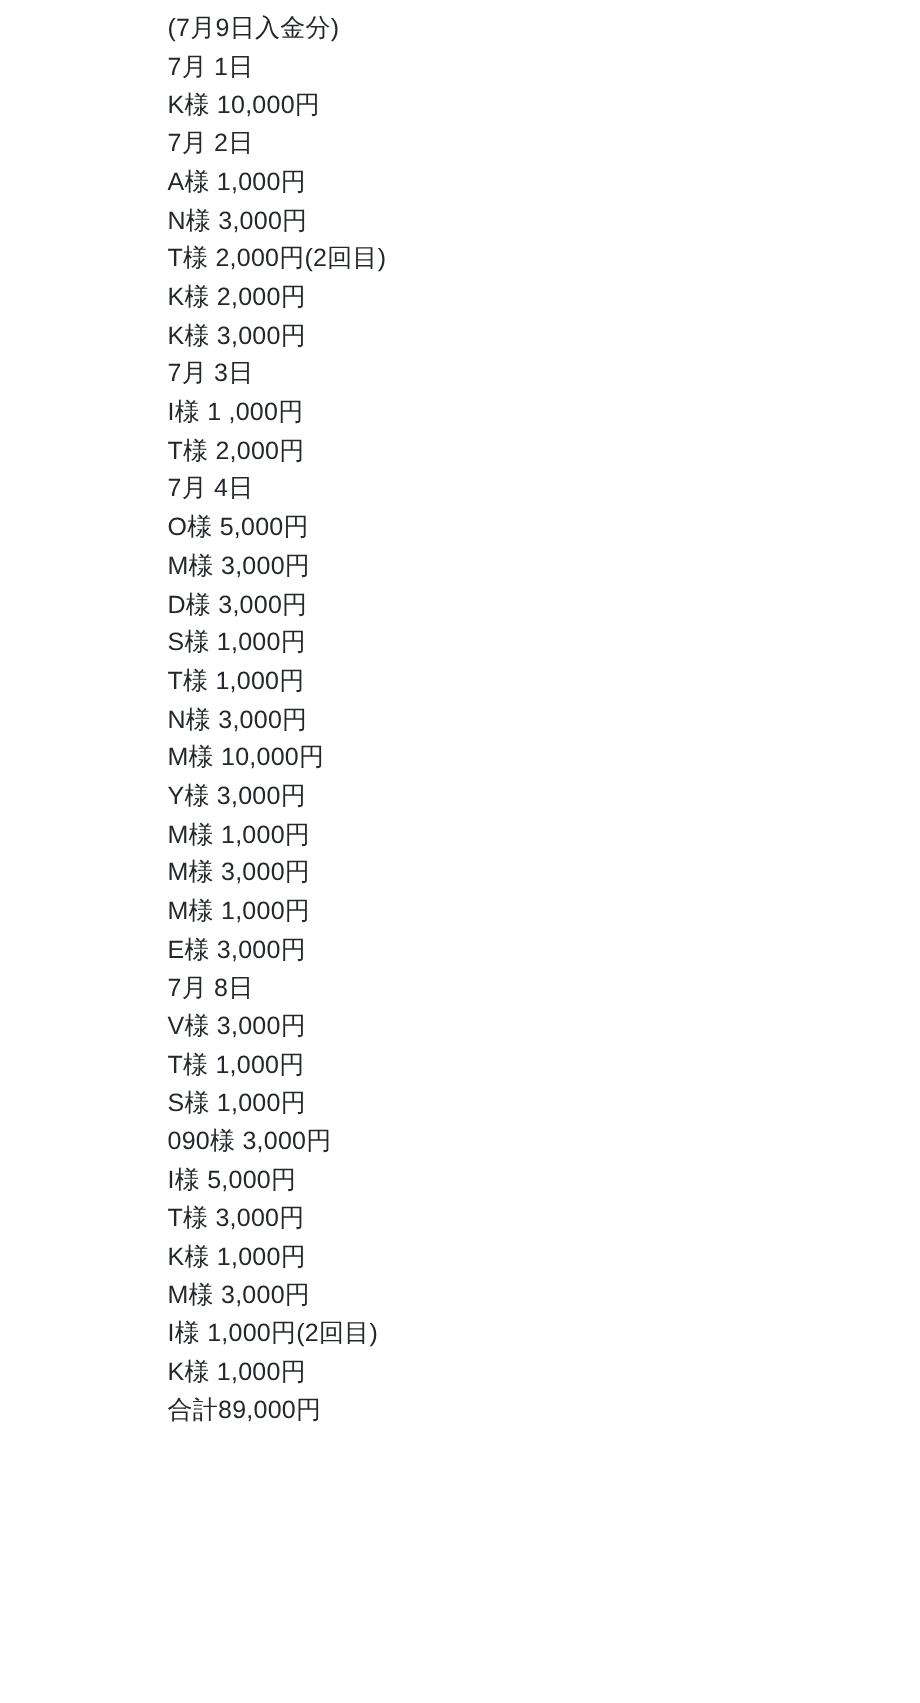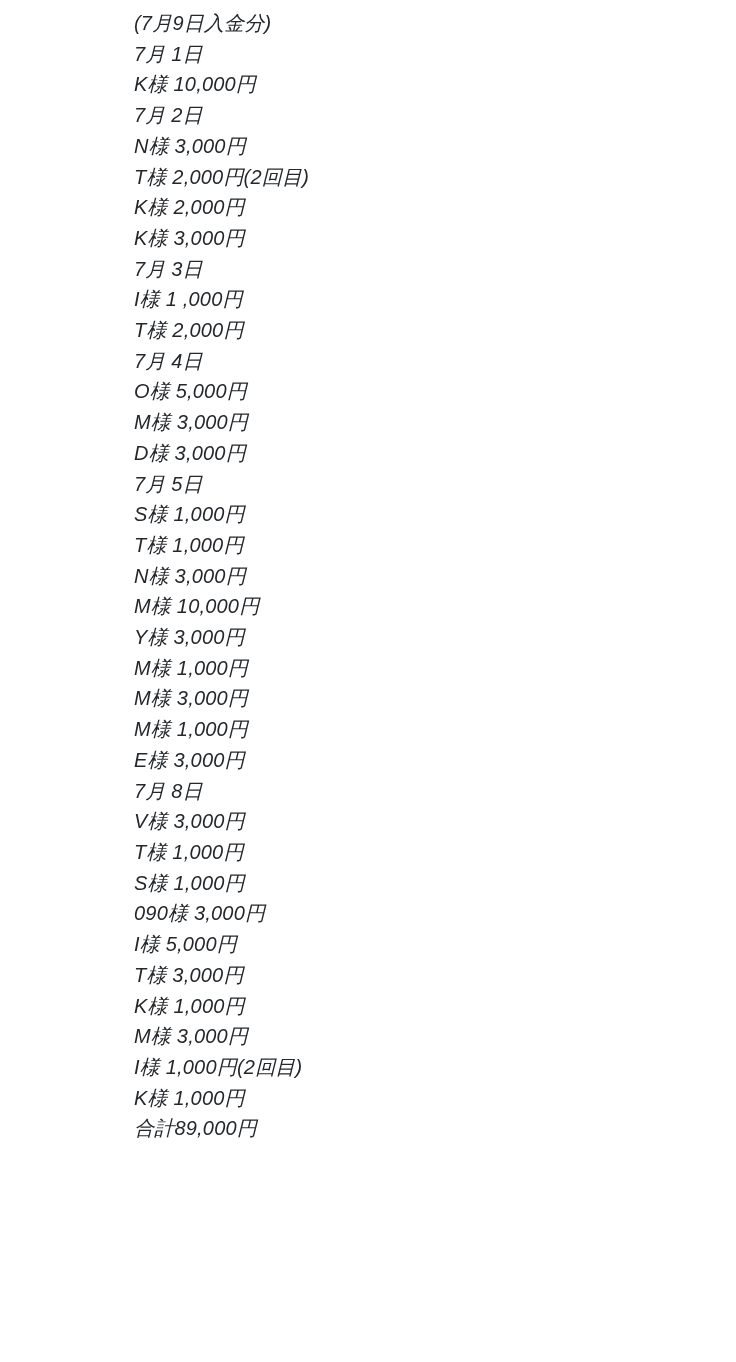--- a/index.html
+++ b/index.html
@@ -14,21 +14,20 @@
     color: #24282c;
     -webkit-font-smoothing: antialiased;
   }
   .page {
     width: 736px;
     height: 1362px;
     box-sizing: border-box;
     padding: 8px 0 0 0;
     background: #ffffff;
     overflow: hidden;
-    font-style: italic;
   }
   .doc-body {
     padding-left: 134px;
     padding-right: 16px;
   }
   .line {
     font-size: 20px;
     line-height: 30.7px;
     letter-spacing: 0.2px;
     white-space: pre;
@@ -37,32 +36,32 @@
 </style>
 </head>
 <body>
 
 <div class="page">
   <div class="doc-body">
     <div class="line">(7月9日入金分)</div>
     <div class="line">7月 1日</div>
     <div class="line">K様 10,000円</div>
     <div class="line">7月 2日</div>
+    <div class="line">A様 1,000円</div>
     <div class="line">N様 3,000円</div>
     <div class="line">T様 2,000円(2回目)</div>
     <div class="line">K様 2,000円</div>
     <div class="line">K様 3,000円</div>
     <div class="line">7月 3日</div>
     <div class="line">I様 1 ,000円</div>
     <div class="line">T様 2,000円</div>
     <div class="line">7月 4日</div>
     <div class="line">O様 5,000円</div>
     <div class="line">M様 3,000円</div>
     <div class="line">D様 3,000円</div>
-    <div class="line">7月 5日</div>
     <div class="line">S様 1,000円</div>
     <div class="line">T様 1,000円</div>
     <div class="line">N様 3,000円</div>
     <div class="line">M様 10,000円</div>
     <div class="line">Y様 3,000円</div>
     <div class="line">M様 1,000円</div>
     <div class="line">M様 3,000円</div>
     <div class="line">M様 1,000円</div>
     <div class="line">E様 3,000円</div>
     <div class="line">7月 8日</div>

